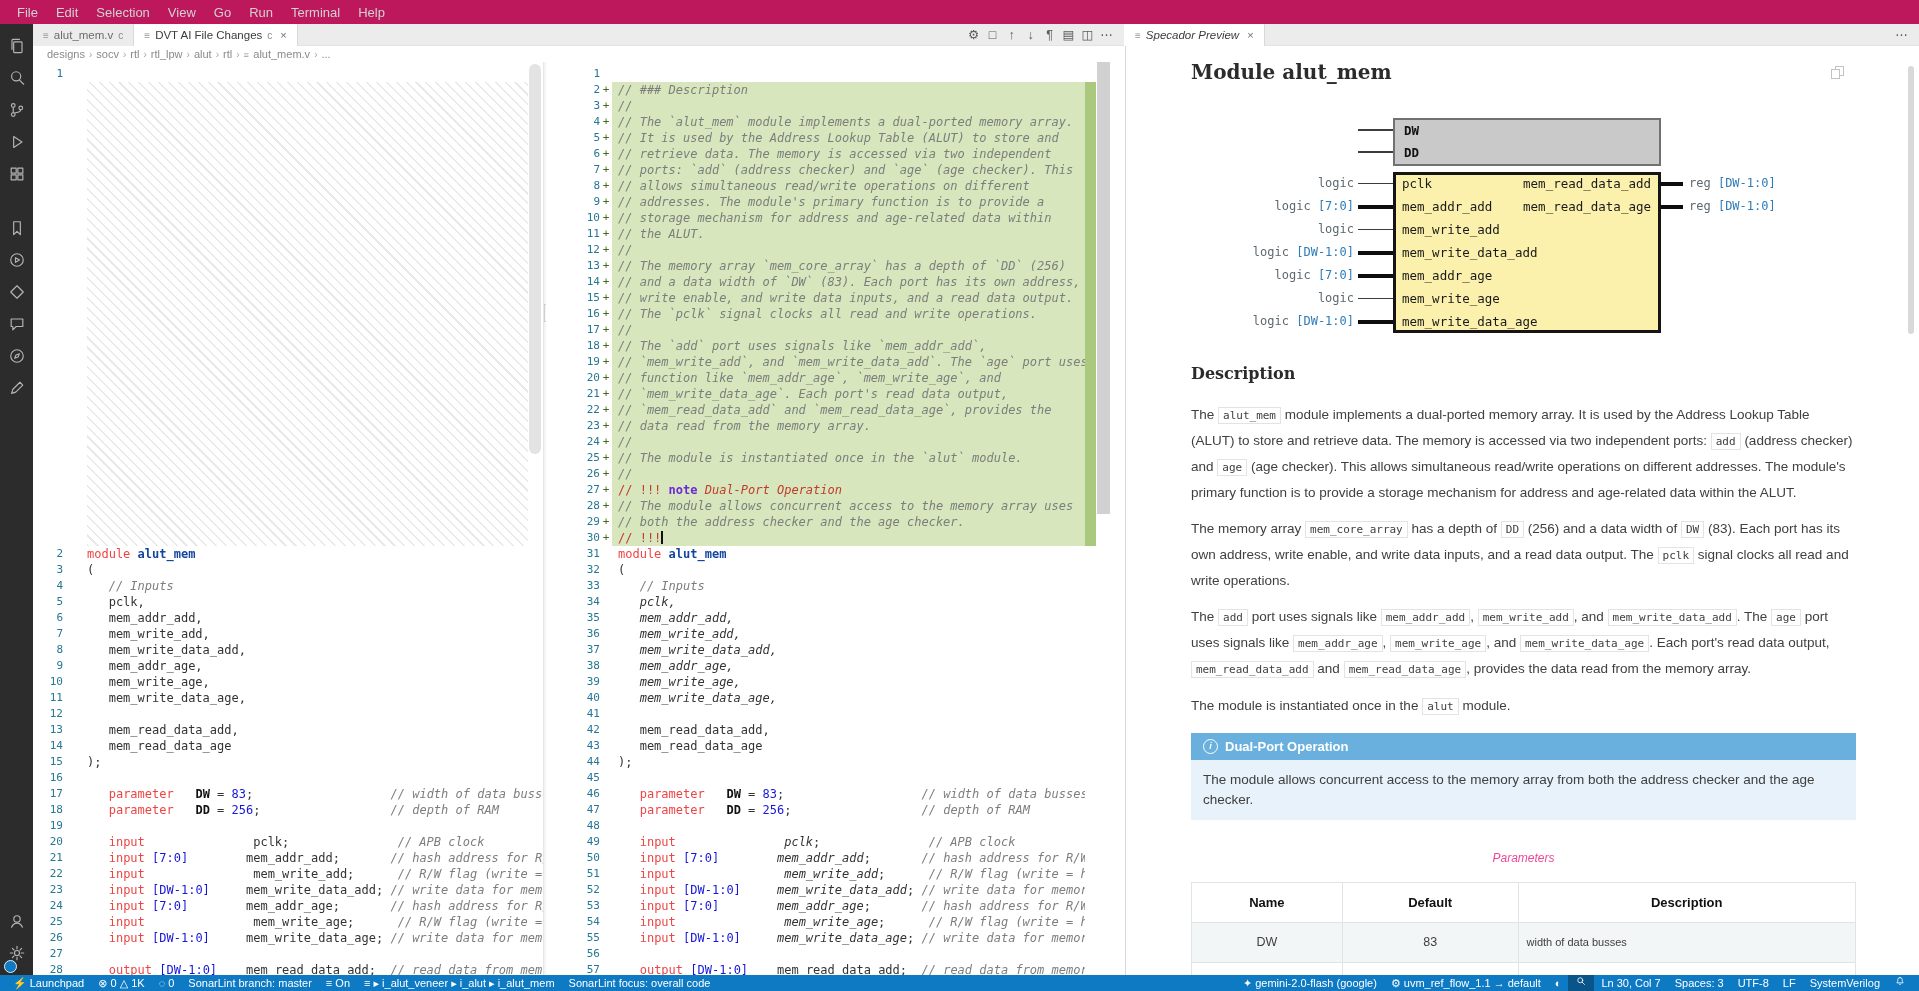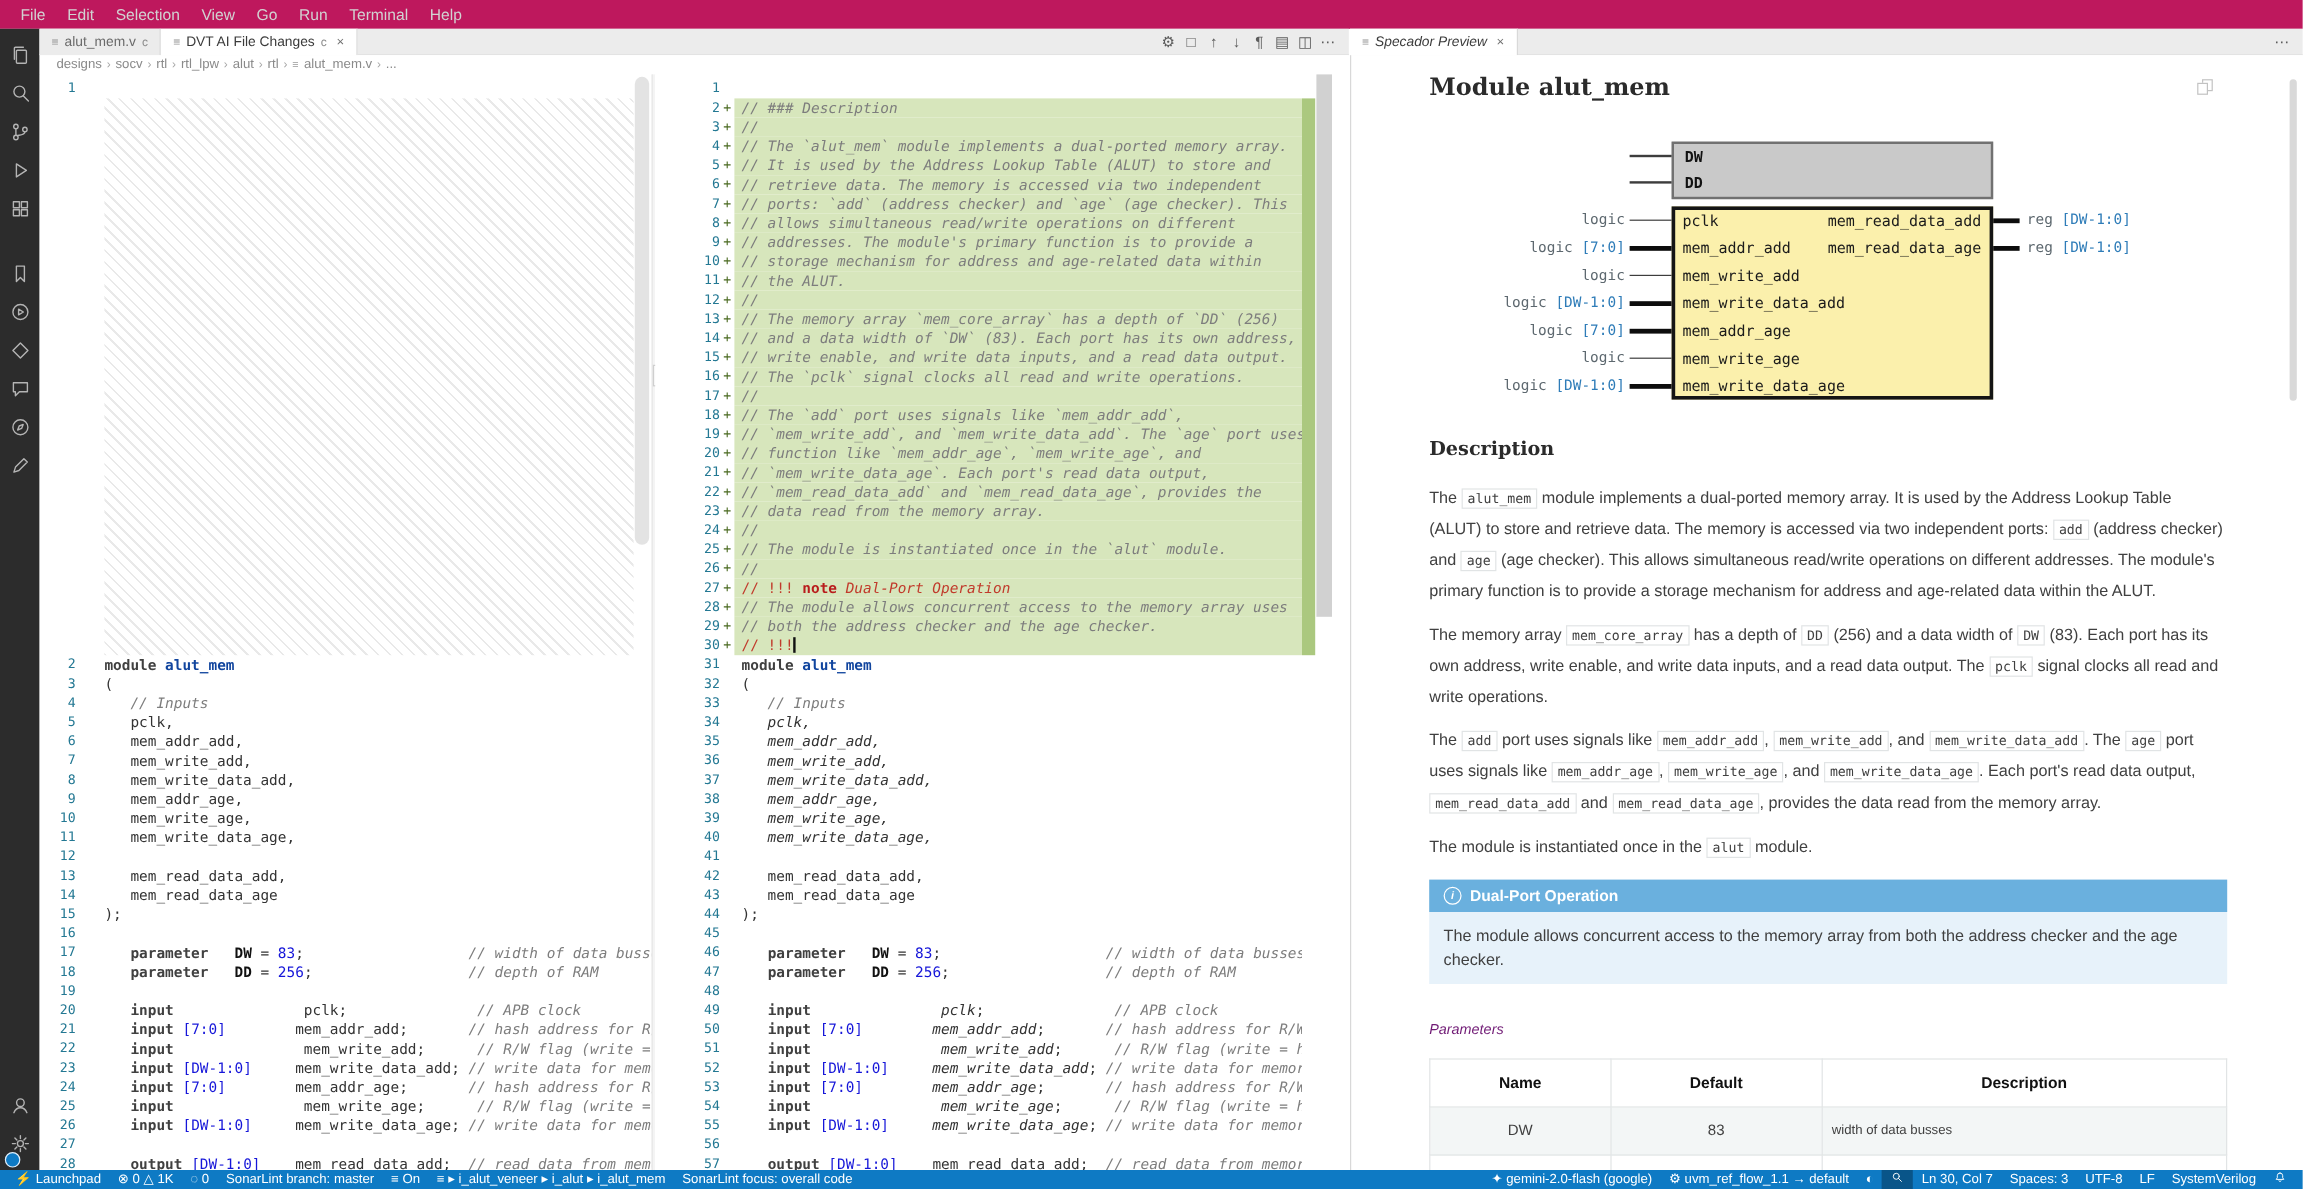--- a/index.html
+++ b/index.html
@@ -52,30 +52,30 @@
         font-size:12px;white-space:pre}
   .crow .ln{flex:none;text-align:right;color:#237893;font-size:11px}
   #editor-left .ln{width:30px}
   #editor-left .code{padding-left:24px;flex:1;overflow:hidden}
   #editor-right .ln{width:54px}
   #editor-right .plus{flex:none;width:12px;color:#49691f;text-align:center;font-size:11px}
   #editor-right .code{flex:1;padding-left:6px;overflow:hidden}
   .crow.added .code{background:#d7e6bc}
   .hatch{height:464px;margin-left:54px;margin-right:15px;
          background:repeating-linear-gradient(45deg,#e9e9e9 0 1.5px,#ffffff 1.5px 7px)}
-  .tk-k{color:#404040;font-weight:bold}
+  .tk-k{color:#ef4444;font-weight:normal}
   .tk-m{color:#11459e;font-weight:bold}
   .tk-n{color:#1616d9}
   .tk-b{color:#1616d9}
   .tk-i{color:#333}
   .tk-ii{color:#333;font-style:italic}
   .tk-ib{color:#111;font-weight:bold}
   .tk-c{color:#7d7d7d;font-style:italic}
   .tk-r{color:#c13a2b}
-  .tk-rb{color:#b91c1c;font-weight:bold}
+  .tk-rb{color:#6d28d9;font-weight:bold}
   .tk-ri{color:#c13a2b;font-style:italic}
   .tk-p{color:#333}
   .cursor{display:inline-block;width:1.5px;height:13px;background:#111;vertical-align:-2px}
 
   #sash{position:absolute;left:543px;top:62px;width:3px;height:913px;background:#f4f4f4;
         border-left:1px solid #e7e7e7;box-sizing:border-box}
   #revert-arrow{position:absolute;left:544px;top:304px;width:20px;height:18px;background:#f6f6f6;
                 border:1px solid #cfcfcf;color:#1b7bd0;font-size:13px;line-height:16px;text-align:center;box-sizing:border-box}
   #lscroll{position:absolute;left:529px;top:64px;width:12px;height:390px;background:#d4d4d4;opacity:.65;border-radius:6px}
   #ruler-green{position:absolute;left:1085px;top:82px;width:11px;height:464px;background:#abc87f}
@@ -113,21 +113,21 @@
   #pv-flow{position:absolute;left:65px;top:356px;width:665px;font-size:13.5px;line-height:25px;color:#404040}
   #pv-flow p{margin:0 0 11px}
   .chip{font-family:"DejaVu Sans Mono",monospace;font-size:11px;background:#fff;border:1px solid #e1e4e5;
         padding:1px 4px;color:#404040;white-space:nowrap}
   .note{margin:14px 0 26px}
   .note-h{background:#6ab0de;color:#fff;font-weight:bold;font-size:13px;padding:5px 12px;
           display:flex;align-items:center;line-height:17px}
   .note-i{display:inline-flex;width:13px;height:13px;border:1.4px solid #fff;border-radius:50%;
           align-items:center;justify-content:center;font-size:9px;font-style:italic;margin-right:7px;flex:none}
   .note-b{background:#e7f2fa;padding:10px 12px;font-size:13.5px;color:#404040;line-height:20px}
-  .tcap{text-align:left;font-style:italic;font-size:12px;color:#701a75;margin:0 0 8px}
+  .tcap{text-align:center;font-style:italic;font-size:12px;color:#ec4899;margin:0 0 8px}
   table.params{width:100%;border-collapse:collapse;font-size:12.5px;color:#404040}
   table.params th,table.params td{border:1px solid #e1e4e5;padding:7px 8px}
   table.params th{font-weight:bold;font-size:13px;color:#111;text-align:center;background:#fff}
   table.params td{text-align:center}
   table.params td.desc{text-align:left;font-size:11px}
   table.params tr.odd{background:#f3f6f6}
   #pv-scroll{position:absolute;left:1908px;top:66px;width:6px;height:268px;background:#d9d9d9;border-radius:3px}
 
   
   #statusbar{position:absolute;left:0;top:975px;width:1919px;height:16px;background:#0e7ac4;

